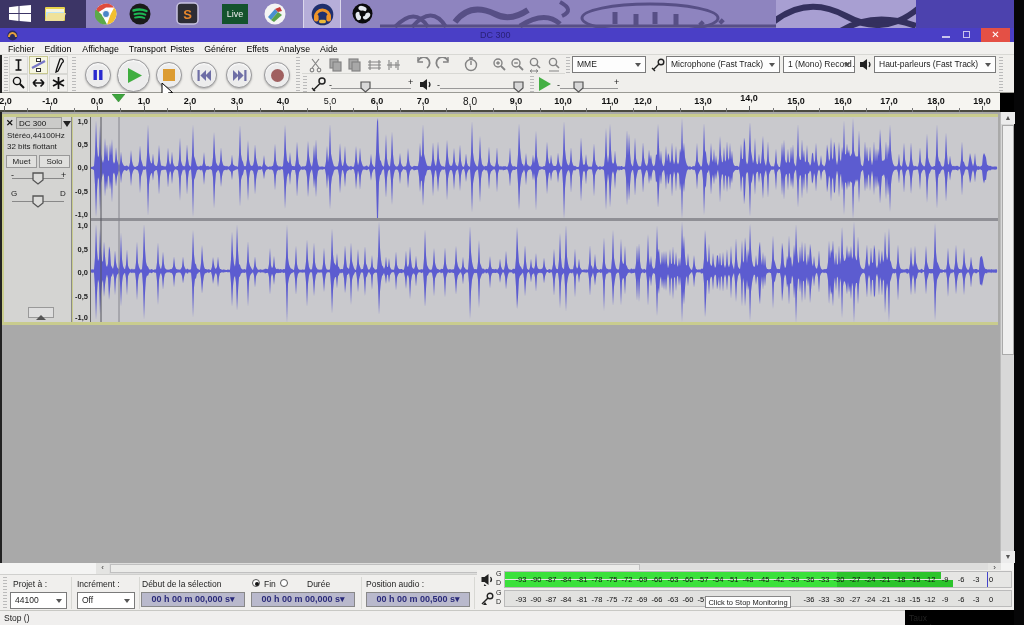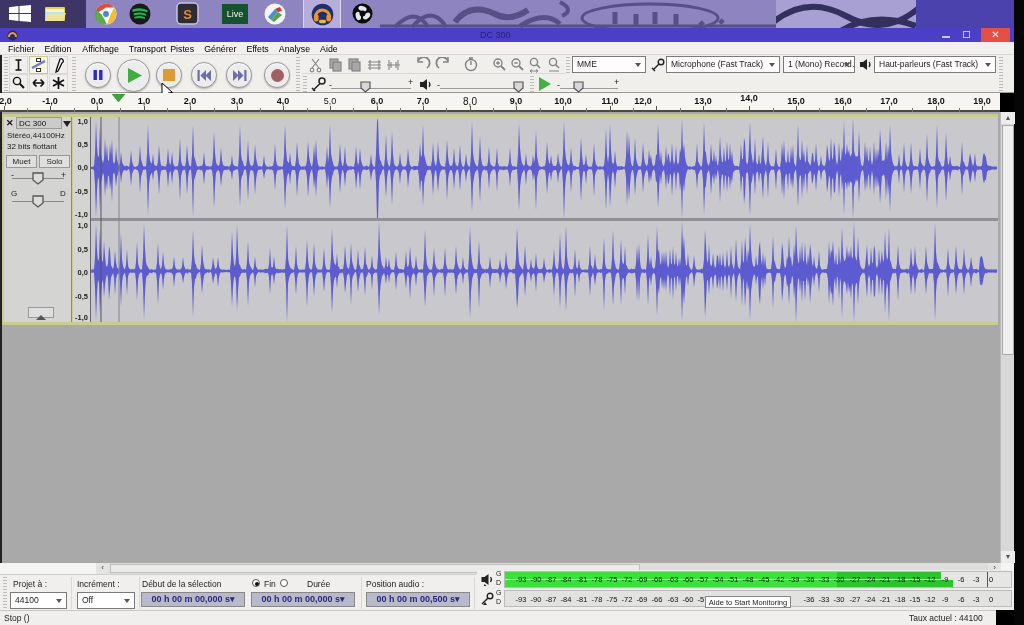--- a/index.html
+++ b/index.html
@@ -528,19 +528,19 @@
 <div style="position:absolute;left:356px;top:6px;width:20px;text-align:center;font-size:7.5px;color:#111;">-24</div>
 <div style="position:absolute;left:371px;top:6px;width:20px;text-align:center;font-size:7.5px;color:#111;">-21</div>
 <div style="position:absolute;left:386px;top:6px;width:20px;text-align:center;font-size:7.5px;color:#111;">-18</div>
 <div style="position:absolute;left:401px;top:6px;width:20px;text-align:center;font-size:7.5px;color:#111;">-15</div>
 <div style="position:absolute;left:416px;top:6px;width:20px;text-align:center;font-size:7.5px;color:#111;">-12</div>
 <div style="position:absolute;left:431px;top:6px;width:20px;text-align:center;font-size:7.5px;color:#111;">-9</div>
 <div style="position:absolute;left:447px;top:6px;width:20px;text-align:center;font-size:7.5px;color:#111;">-6</div>
 <div style="position:absolute;left:462px;top:6px;width:20px;text-align:center;font-size:7.5px;color:#111;">-3</div>
 <div style="position:absolute;left:477px;top:6px;width:20px;text-align:center;font-size:7.5px;color:#111;">0</div>
     </div>
-  <div class="abs" style="left:228px;top:7px;width:86px;height:12px;background:#fefefe;border:1px solid #888;font-size:7.5px;color:#222;text-align:center;line-height:11px;">Aide to Start Monitoring</div>
-</div>
-
-<div class="abs" style="left:0;top:610px;width:996px;height:15px;background:#f0efee;border-top:1px solid #c8c8c4;">
+  <div class="abs" style="left:228px;top:7px;width:86px;height:12px;background:#fefefe;border:1px solid #888;font-size:7.5px;color:#222;text-align:center;line-height:11px;">Click to Stop Monitoring</div>
+</div>
+
+<div class="abs" style="left:0;top:610px;width:905px;height:15px;background:#f0efee;border-top:1px solid #c8c8c4;">
   <div class="abs" style="left:4px;top:2px;font-size:8.5px;color:#222;">Stop ()</div>
   <div class="abs" style="left:909px;top:2px;font-size:8.5px;color:#222;">Taux actuel : 44100</div>
 </div>
 
 </body></html>

